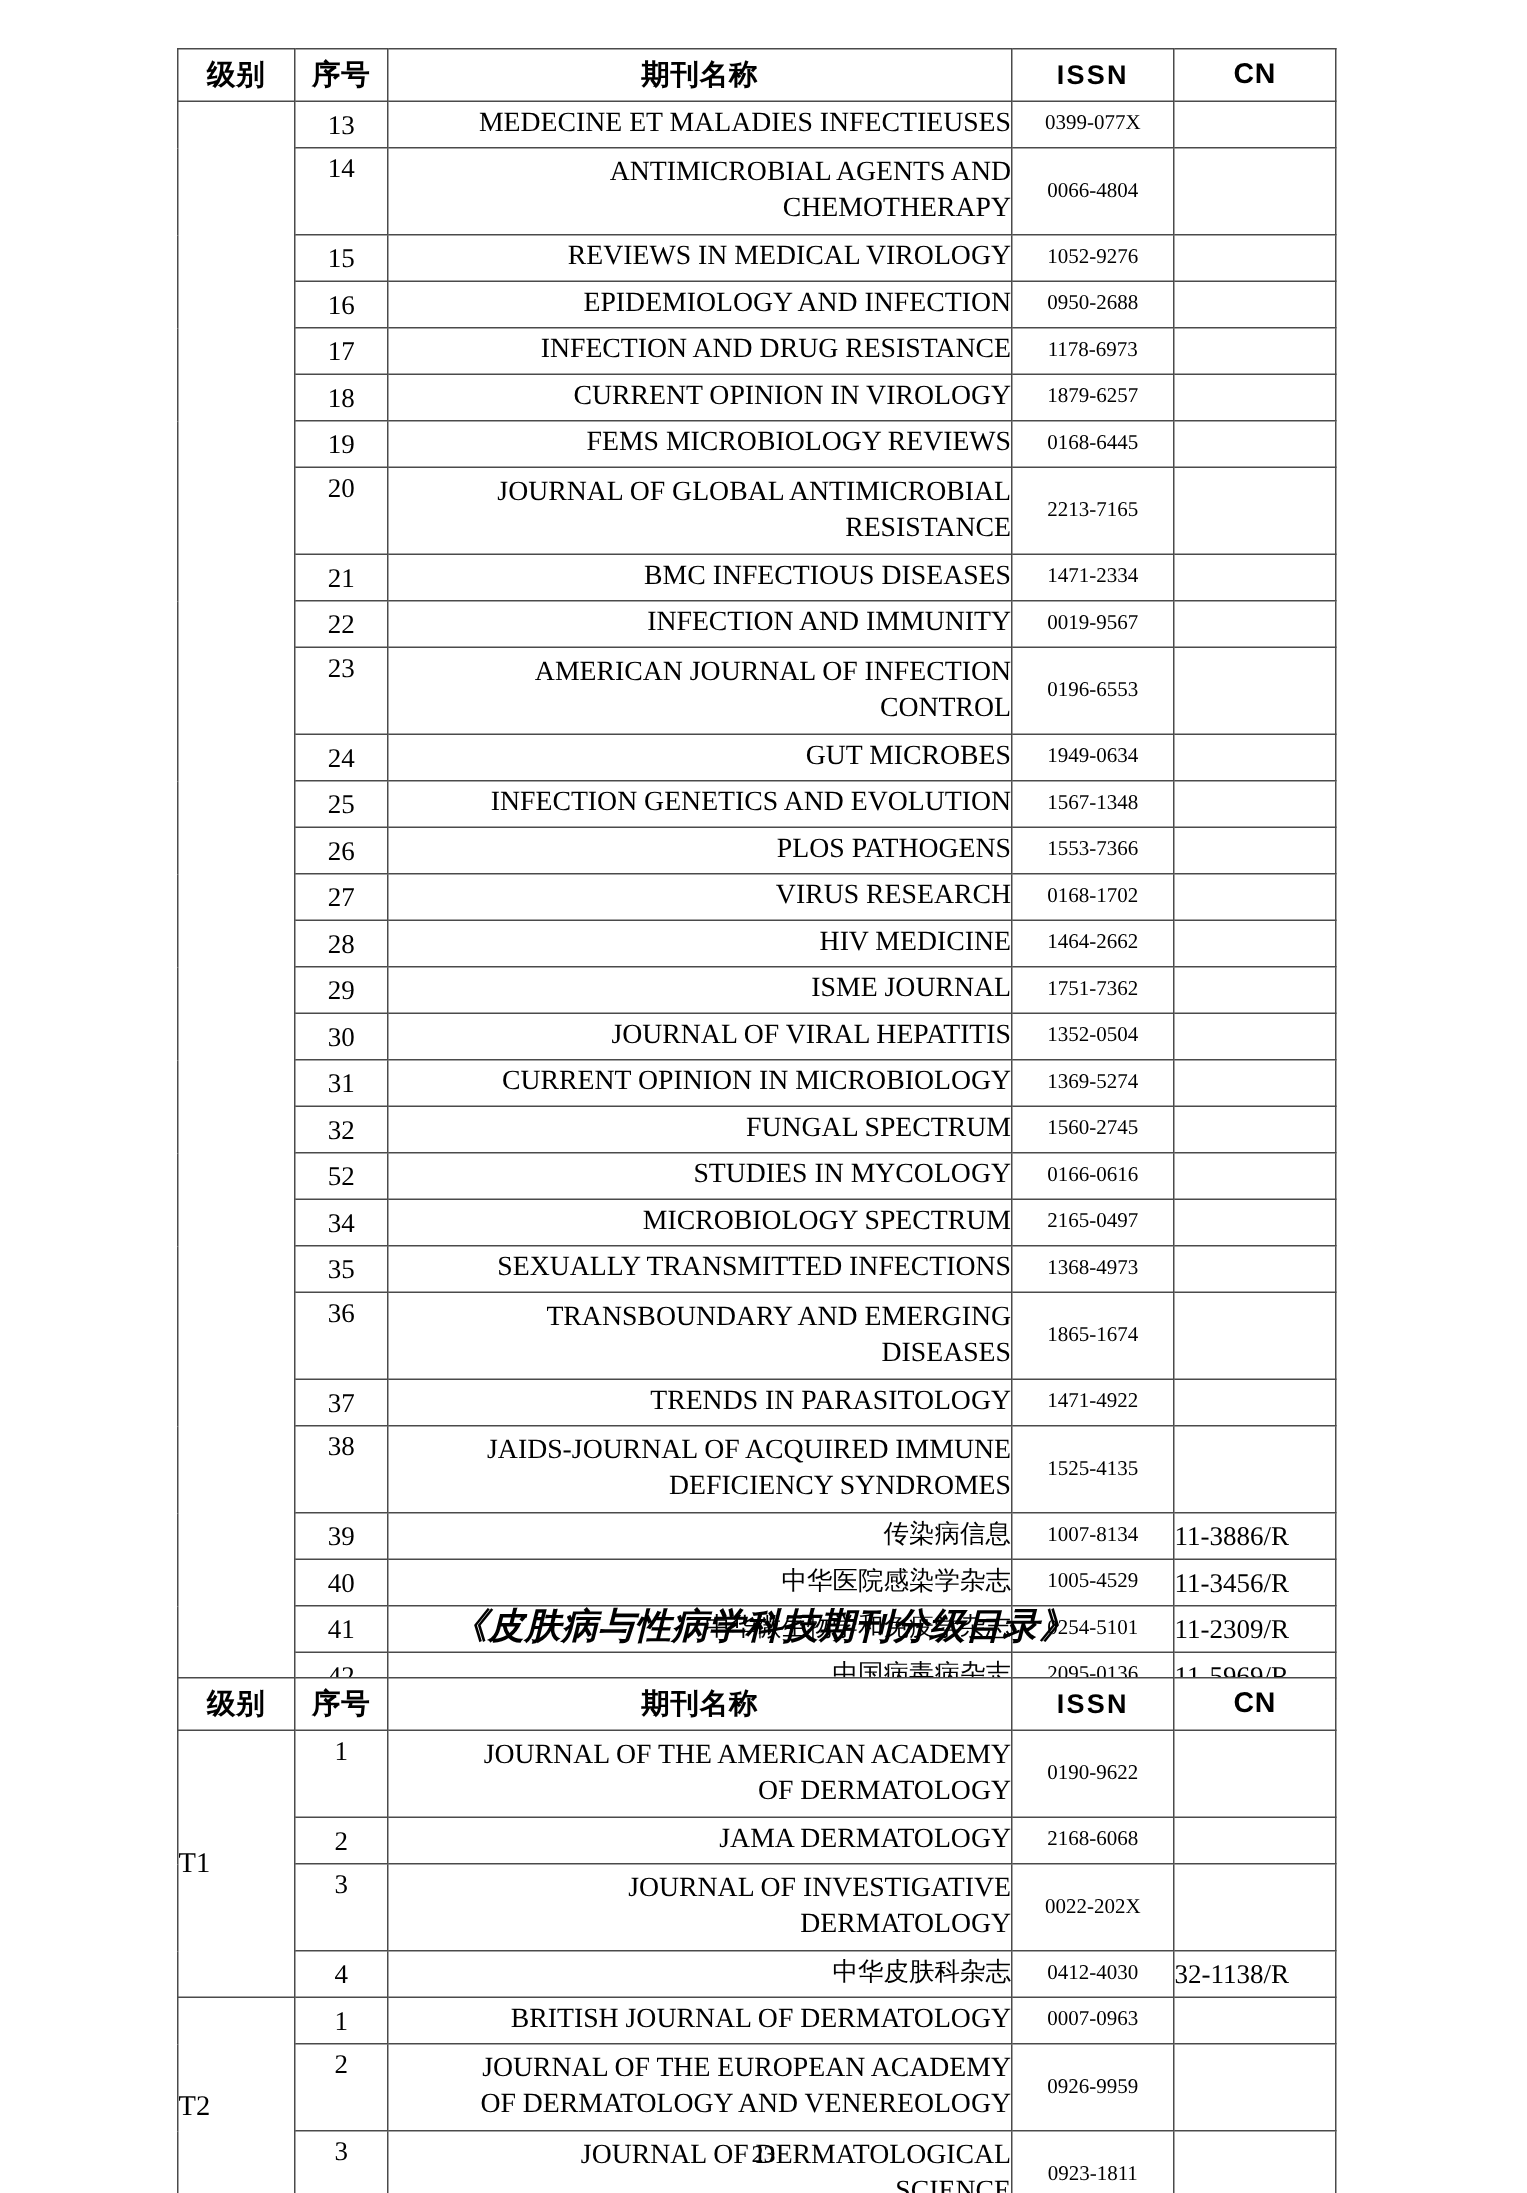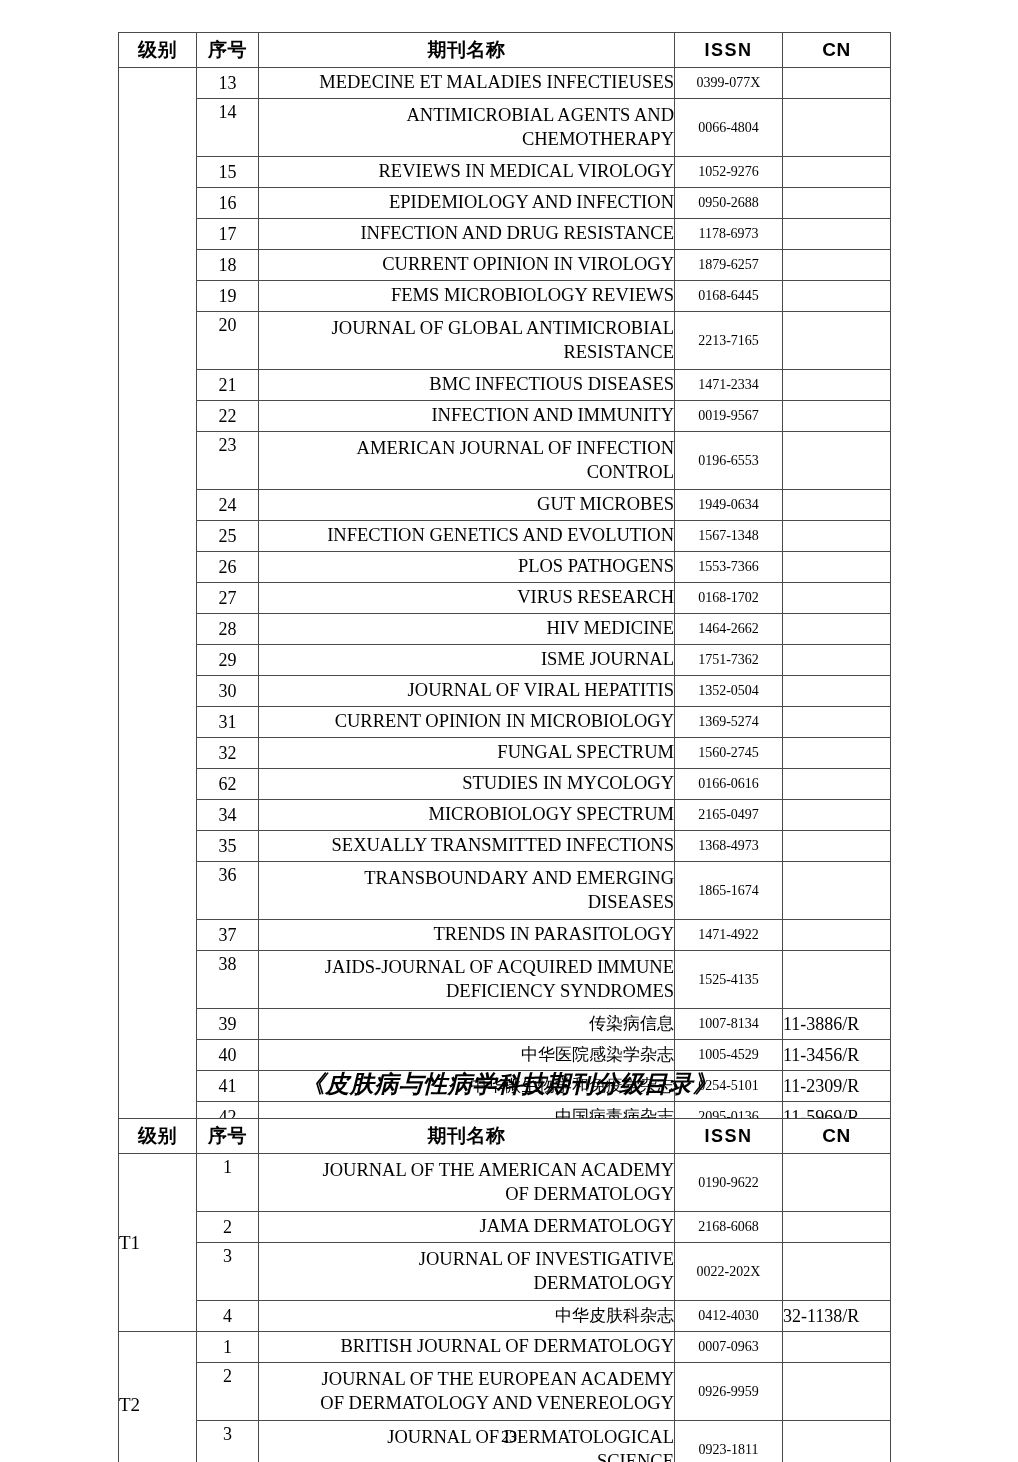--- a/index.html
+++ b/index.html
@@ -251,21 +251,21 @@
           <td class="issn">1369-5274</td>
           <td class="cn"></td>
         </tr>
         <tr class="r1">
           <td class="seq">32</td>
           <td class="name">FUNGAL SPECTRUM</td>
           <td class="issn">1560-2745</td>
           <td class="cn"></td>
         </tr>
         <tr class="r1">
-          <td class="seq">62</td>
+          <td class="seq">52</td>
           <td class="name">STUDIES IN MYCOLOGY</td>
           <td class="issn">0166-0616</td>
           <td class="cn"></td>
         </tr>
         <tr class="r1">
           <td class="seq">34</td>
           <td class="name">MICROBIOLOGY SPECTRUM</td>
           <td class="issn">2165-0497</td>
           <td class="cn"></td>
         </tr>

